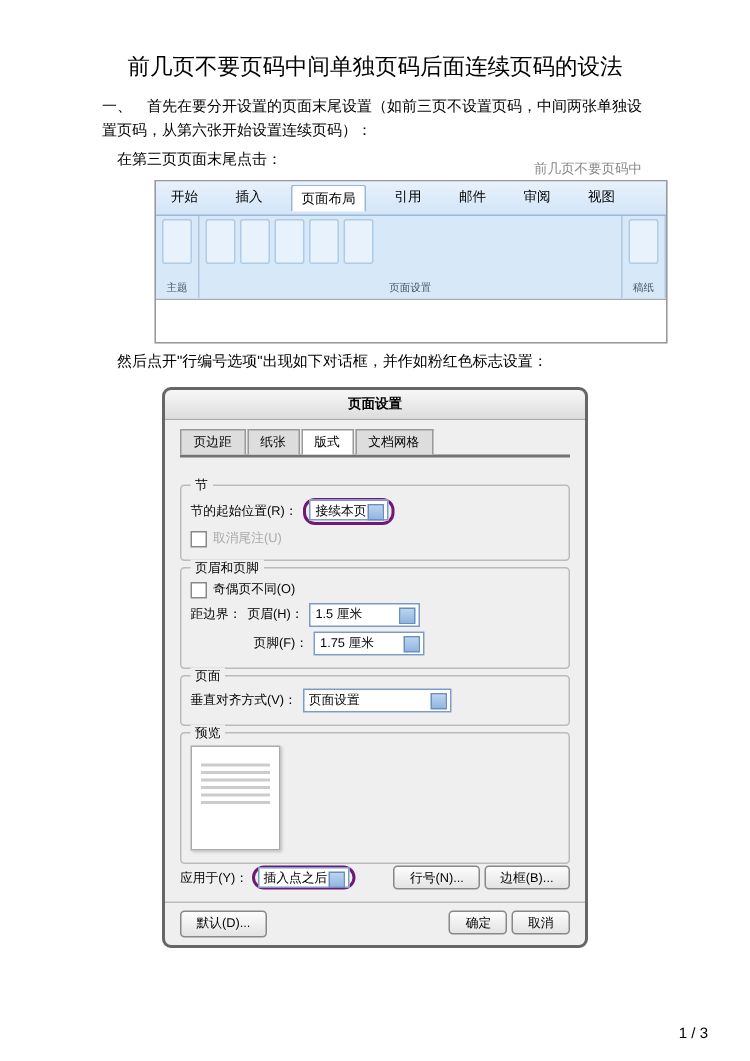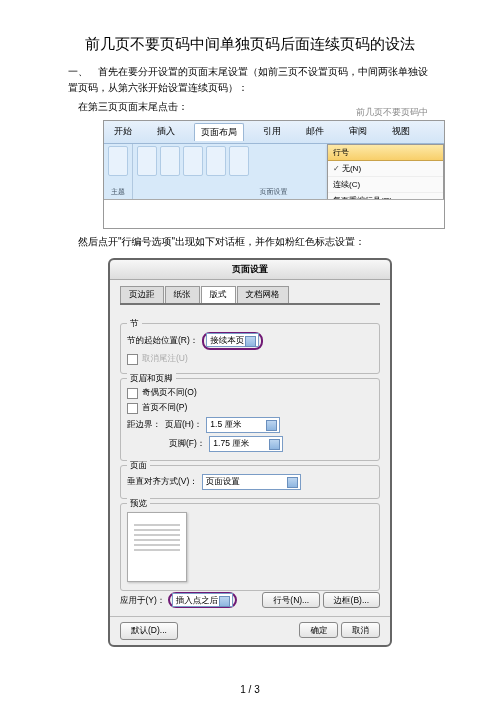--- a/index.html
+++ b/index.html
@@ -32,21 +32,21 @@
 .group-title{position:absolute;top:-6px;left:6px;background:#efefef;padding:0 3px;font-size:8.5px}
 .row{display:flex;align-items:center;gap:4px;margin:3px 0;font-size:8.5px}
 .select{border:1px solid #7a9cc6;background:#fff;padding:1px 14px 1px 3px;position:relative;font-size:8.5px}
 .select::after{content:"";position:absolute;right:2px;top:2px;width:9px;height:9px;background:linear-gradient(#bcd5f0,#8fb6e0);border:1px solid #6a8fbd}
 .pink{border:2px solid #701a75;border-radius:8px;padding:1px 2px}
 .checkbox{width:9px;height:9px;border:1px solid #888;background:#fff;display:inline-block}
 .btn{border:1px solid #888;background:linear-gradient(#fdfdfd,#e3e3e3);padding:2px 10px;border-radius:3px;font-size:8.5px}
 .dlg-foot{display:flex;justify-content:space-between;align-items:center;padding:5px 10px;border-top:1px solid #bbb}
 .preview-box{width:60px;height:70px;border:1px solid #aaa;background:#fff;margin:3px 0;box-shadow:1px 1px 2px rgba(0,0,0,.2);padding:8px 6px;box-sizing:border-box}
 .preview-line{height:2px;background:#ccc;margin:3px 0}
-.pager{position:absolute;bottom:12px;left:0;right:0;text-align:center;font-size:10px}
+.pager{position:absolute;bottom:12px;left:0;right:0;text-align:right;font-size:10px}
 .disabled{color:#aaa}
 </style>
 </head>
 <body>
 
 <div class="page">
 <div class="doc-title">前几页不要页码中间单独页码后面连续页码的设法</div>
 <div class="para">一、　首先在要分开设置的页面末尾设置（如前三页不设置页码，中间两张单独设置页码，从第六张开始设置连续页码）：</div>
 <div class="para indent">在第三页页面末尾点击：</div>
 
@@ -78,27 +78,20 @@
               <div class="r-icon"></div>
             </div>
             <div class="r-label">页面设置</div>
           </div>
 <div class="r-group">
             <div class="r-icons">
               <div class="r-icon"></div>
             </div>
             <div class="r-label">稿纸</div>
           </div>
-<div class="ctx-menu">
-<div class="ctx-head">行号</div>
-<div class="ctx-item check">无(N)</div>
-<div class="ctx-item">连续(C)</div>
-<div class="ctx-item">每页重编行号(R)</div>
-
-</div>
 </div>
 <div class="canvas"></div>
 </div>
 </div>
 
 <div class="para indent">然后点开"行编号选项"出现如下对话框，并作如粉红色标志设置：</div>
 
 <div class="dialog">
 <div class="dlg-title">页面设置</div>
 <div class="dlg-body">
@@ -119,24 +112,20 @@
             <span class="checkbox"></span>
             <span>取消尾注(U)</span>
           </div>
 </div>
 
 <div class="group">
 <span class="group-title">页眉和页脚</span>
 <div class="row">
             <span class="checkbox"></span>
             <span>奇偶页不同(O)</span>
-          </div>
-<div class="row">
-            <span class="checkbox"></span>
-            <span>首页不同(P)</span>
           </div>
 <div class="row">
             <span>距边界：</span>
             <span>页眉(H)：</span>
             <span class="select" style="width:55px">1.5 厘米</span>
           </div>
 <div class="row">
             <span style="width:38px"></span>
             <span>页脚(F)：</span>
             <span class="select" style="width:55px">1.75 厘米</span>

